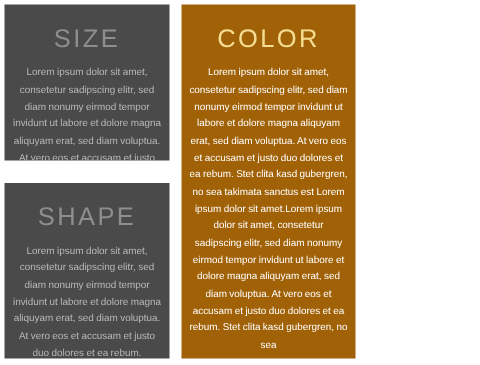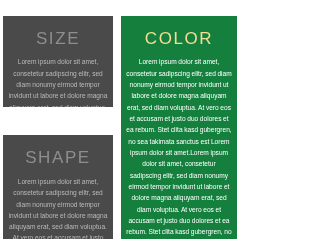--- a/index.html
+++ b/index.html
@@ -39,29 +39,28 @@
     flex-direction: column;
   }
 
   .panel {
     box-sizing: border-box;
     overflow: hidden;
     padding: 6px 5px 4px 5px;
     display: flex;
     flex-direction: column;
     align-items: center;
-    margin-top: 13px;
   }
 
   .panel-dark {
     background: #4a4a4a;
   }
 
   .panel-accent {
-    background: #15803d;
+    background: #a16207;
   }
 
   .panel-size   { height: 109px; }
   .panel-shape  { flex: 1 1 auto; justify-content: space-between; }
   .panel-color  { height: 100%; }
 
   .panel-title {
     font-size: 17px;
     font-weight: 300;
     letter-spacing: 1.6px;

